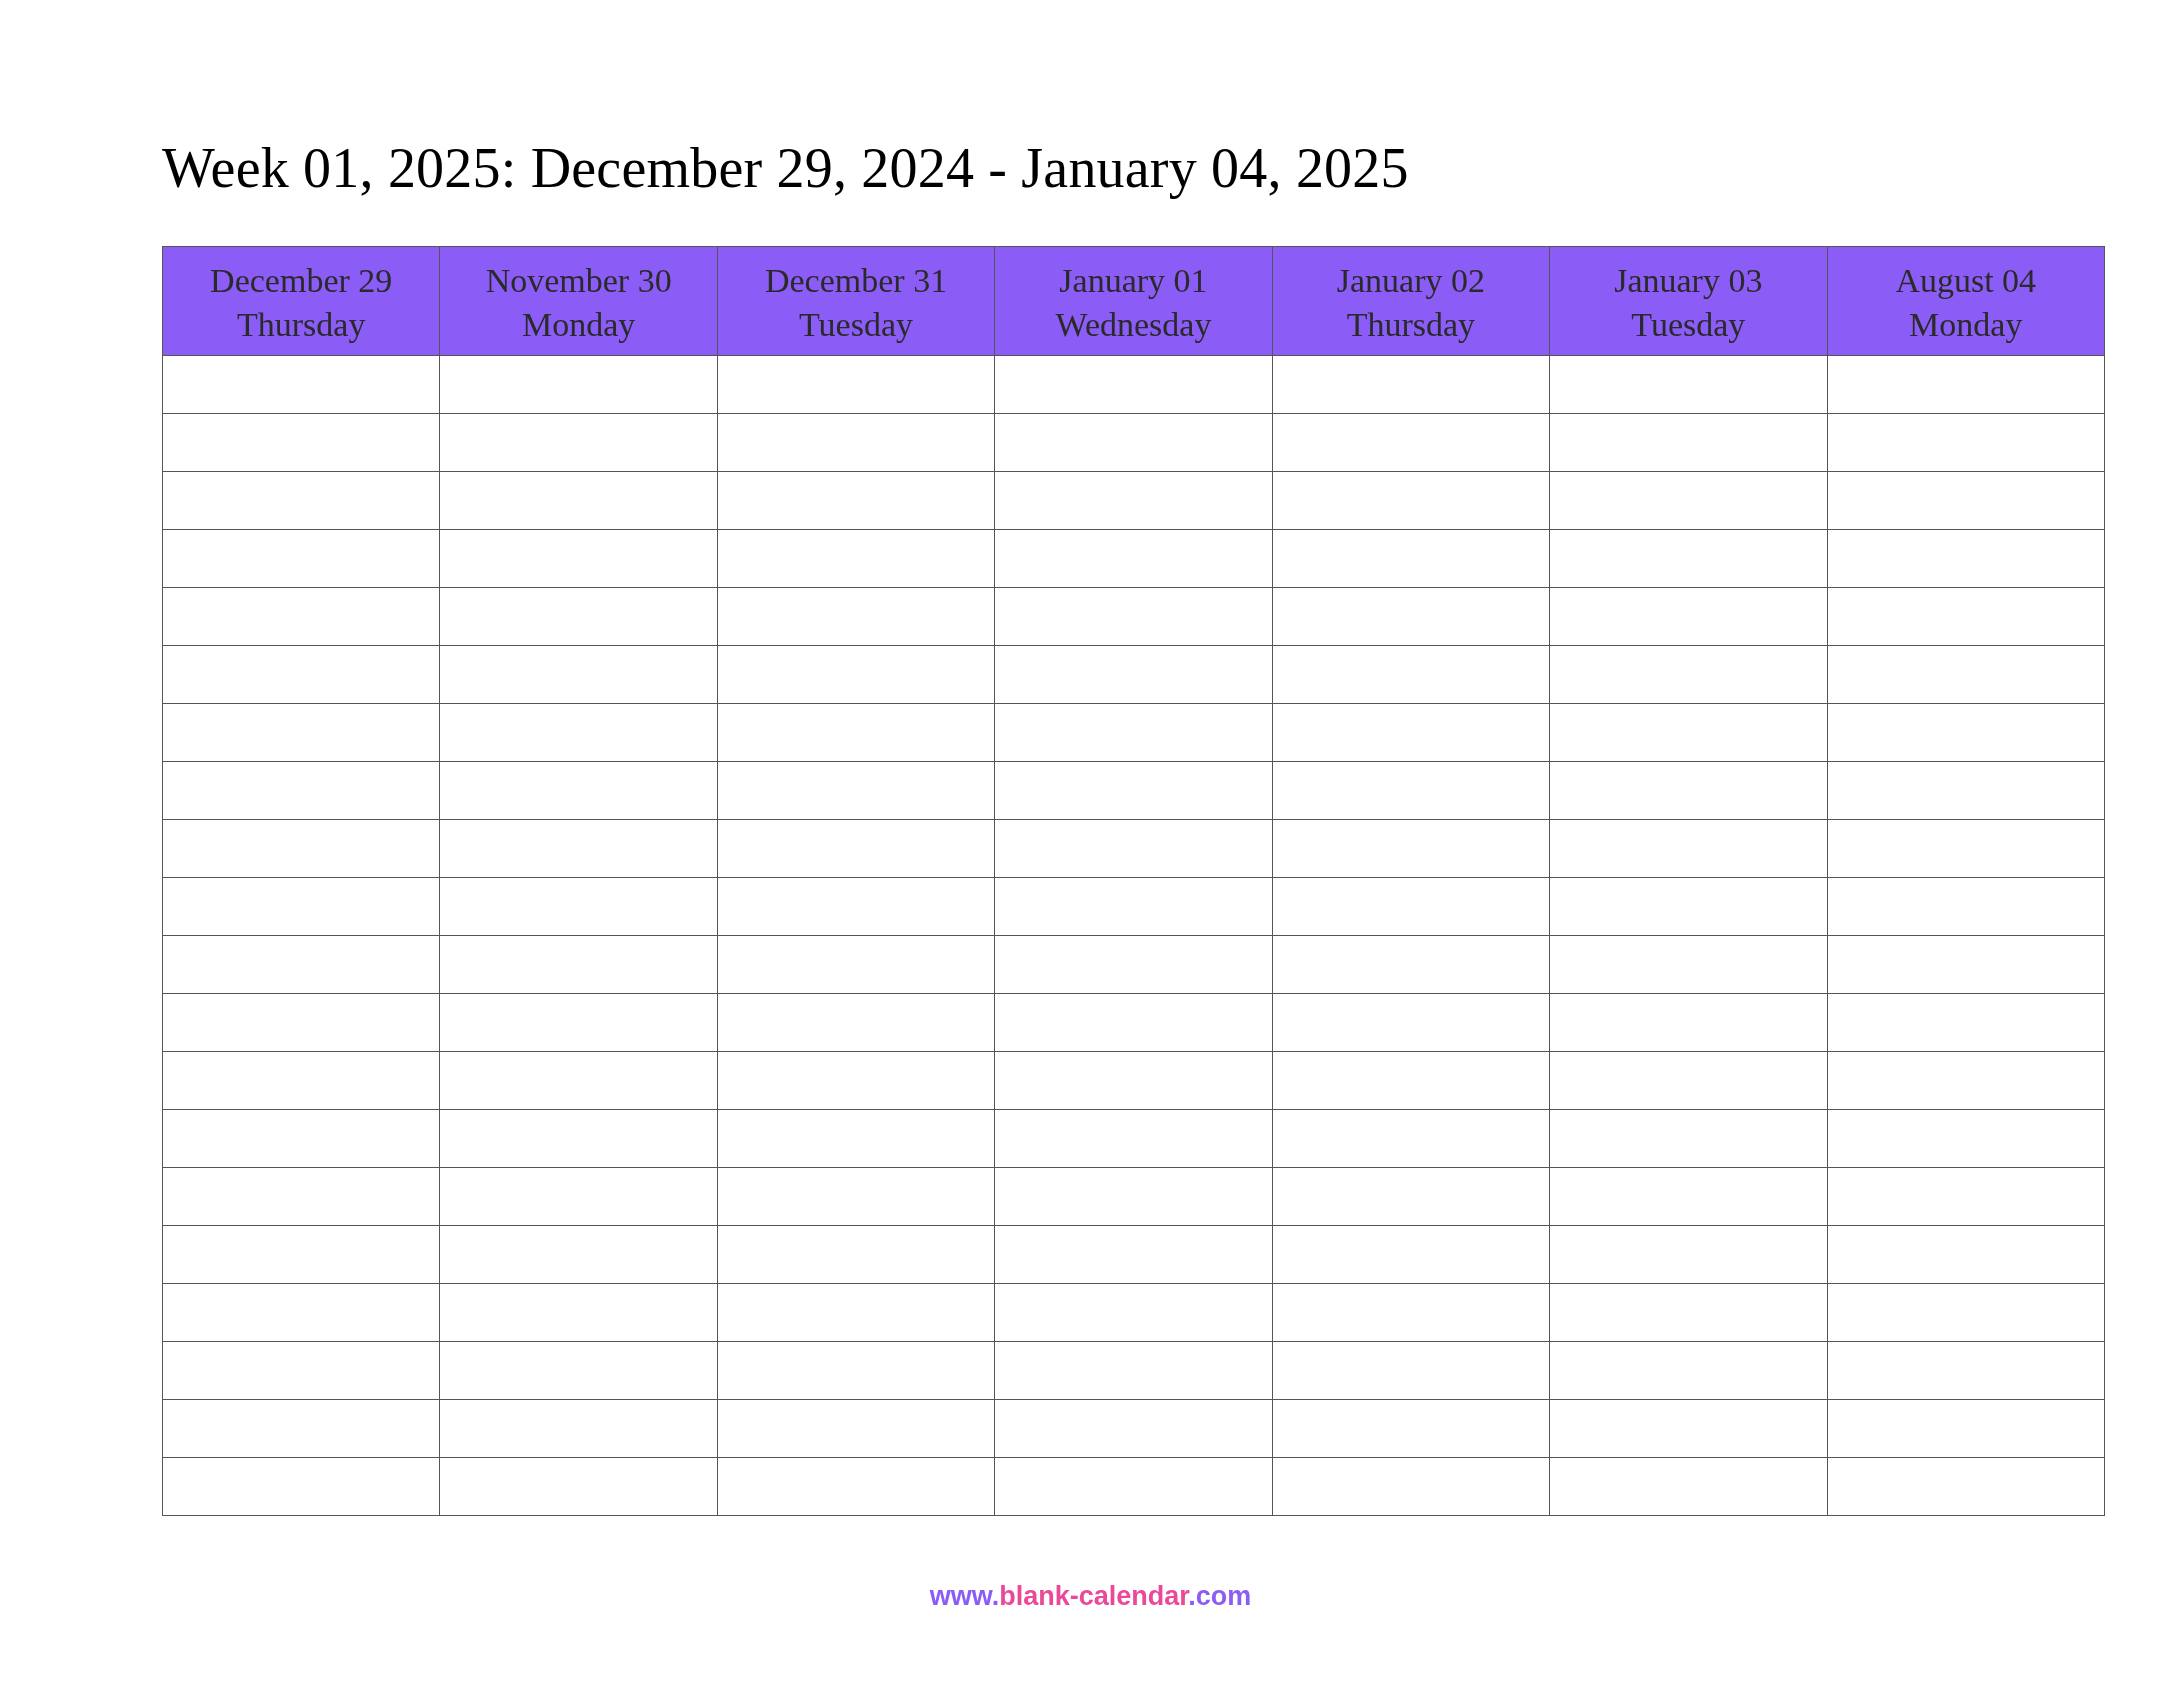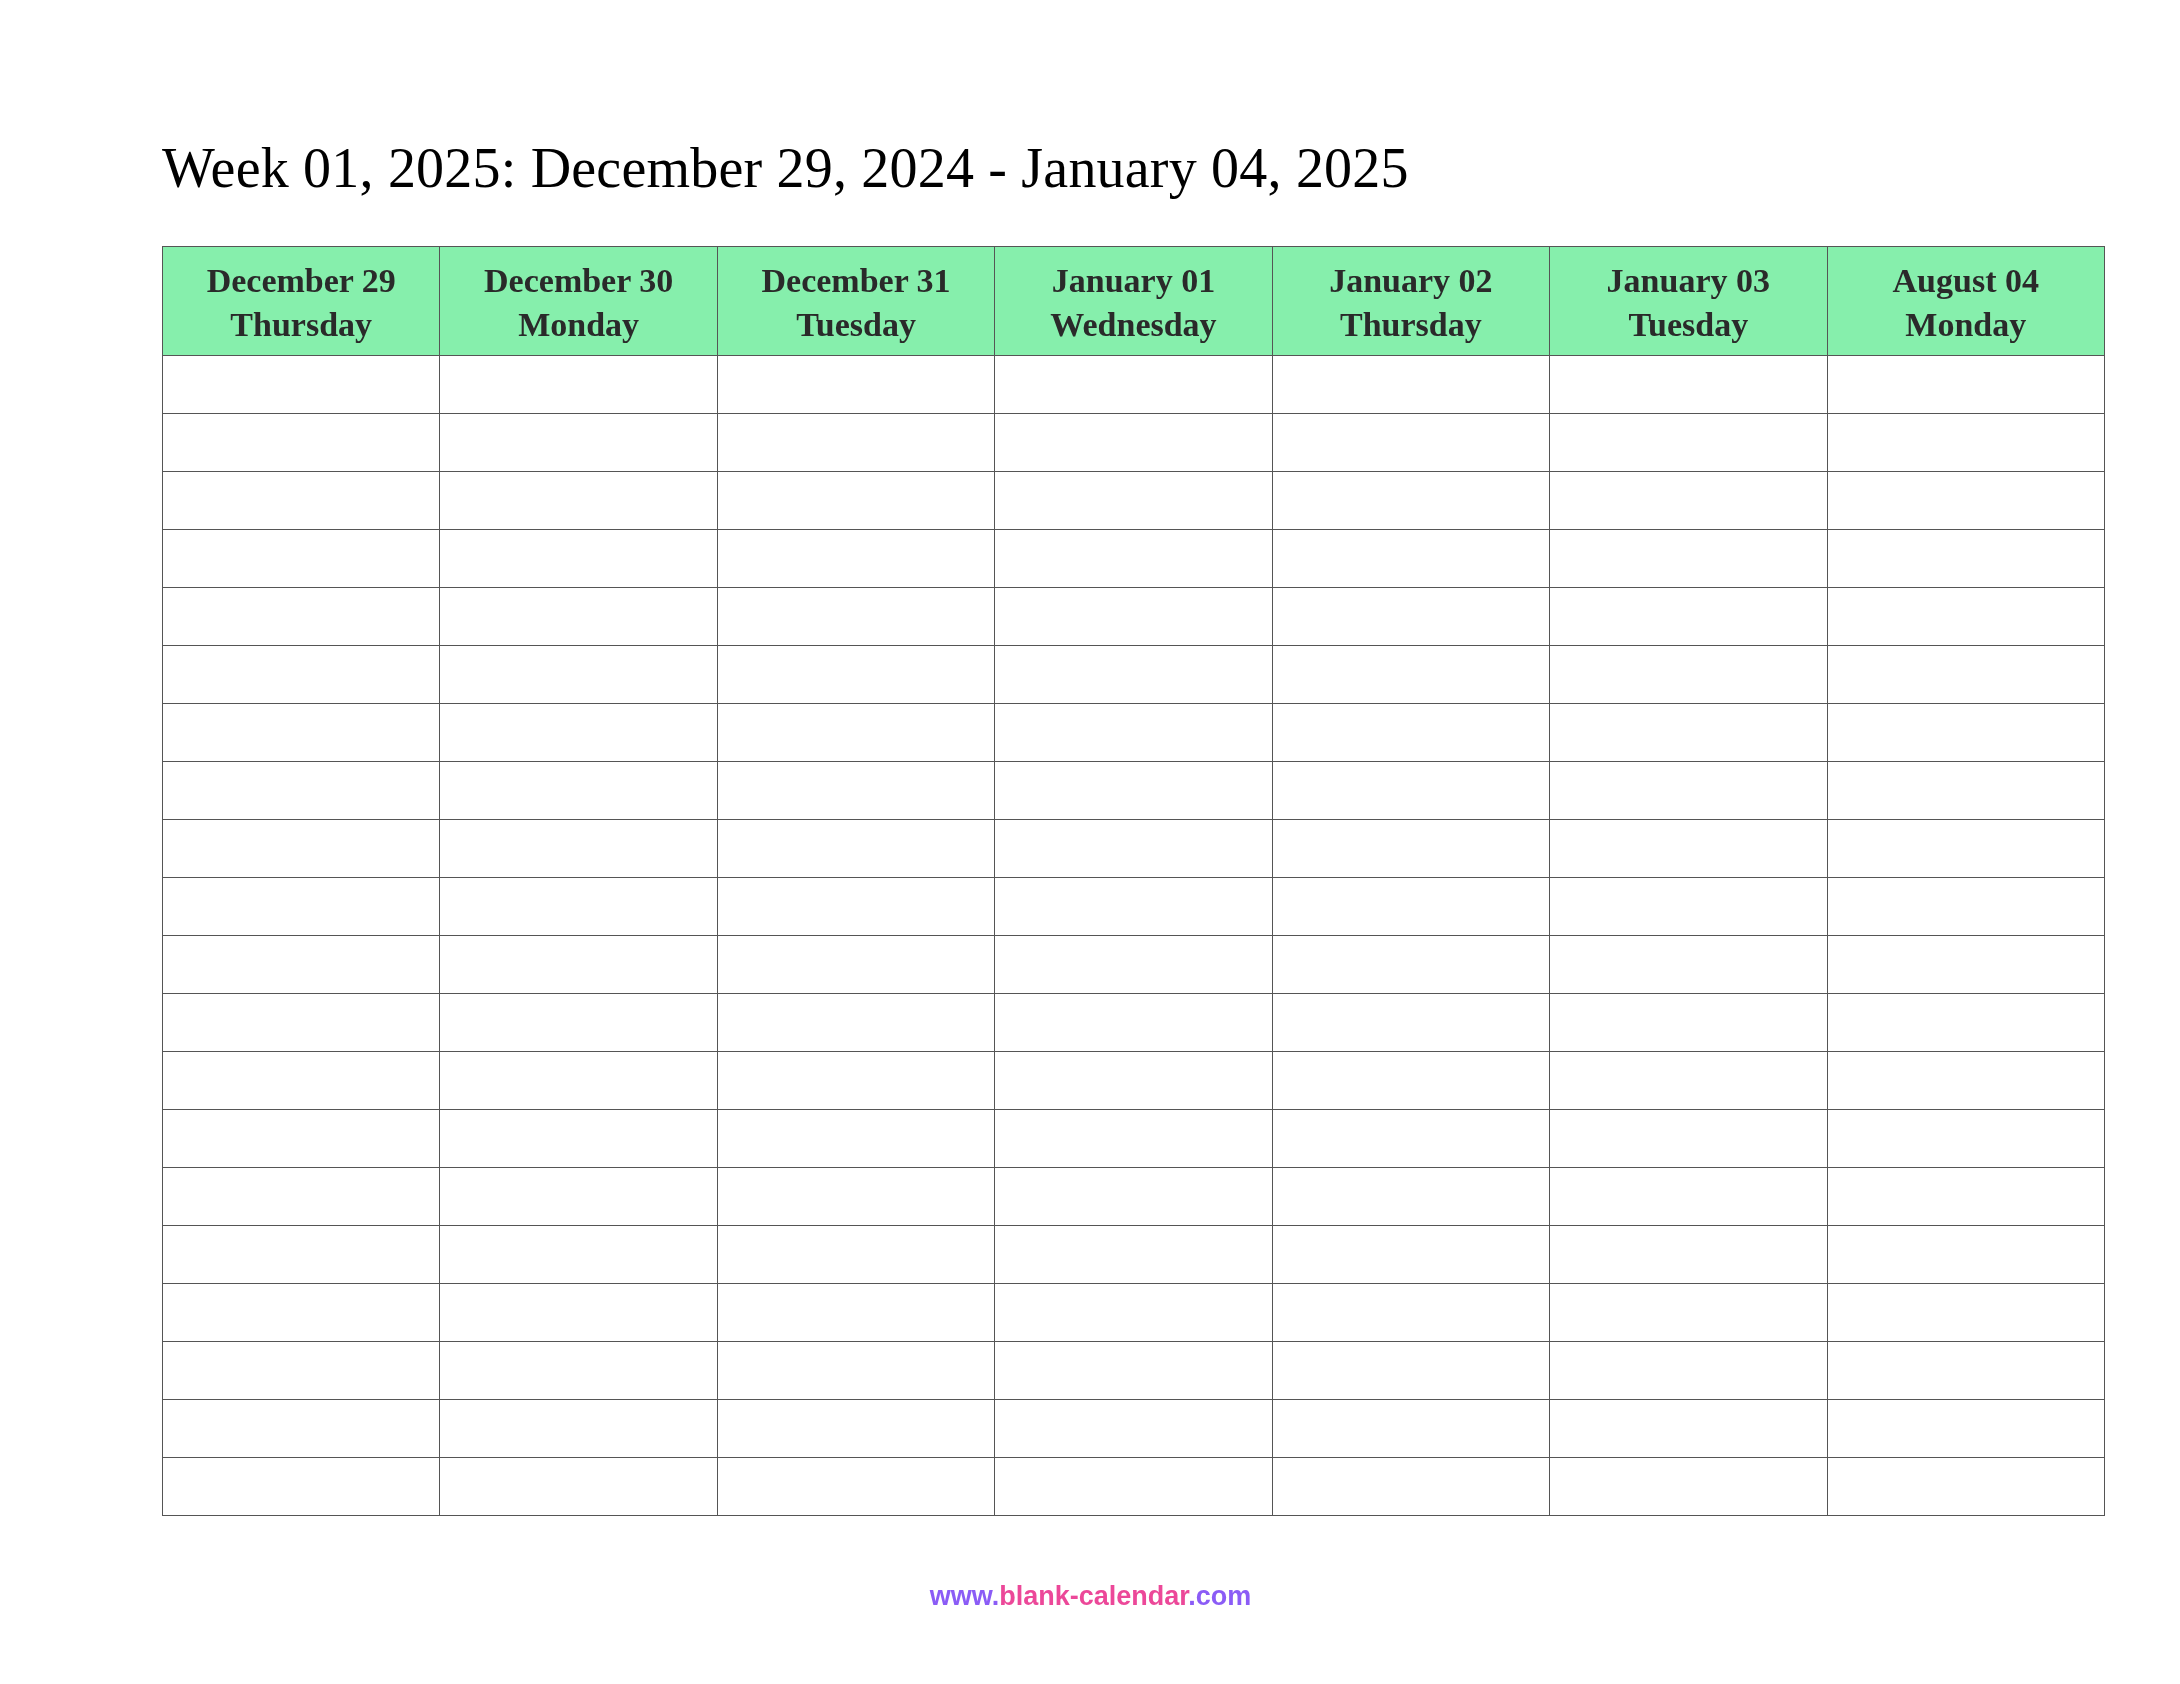--- a/index.html
+++ b/index.html
@@ -24,22 +24,22 @@
     table.calendar {
       width: 100%;
       border-collapse: collapse;
       table-layout: fixed;
     }
     table.calendar th,
     table.calendar td {
       border: 1.7px solid #555;
     }
     table.calendar th {
-      background: #86efac;
-      font-weight: 700;
+      background: #8b5cf6;
+      font-weight: 400;
       font-size: 34px;
       color: #2a2a2a;
       padding: 12px 0 8.5px 0;
       line-height: 1.28;
       height: 102px;
       vertical-align: middle;
     }
     table.calendar td {
       height: 58px;
       background: #ffffff;
@@ -65,21 +65,21 @@
   <h1 class="title">Week 01, 2025: December 29, 2024 - January 04, 2025</h1>
 
   <table class="calendar">
     <thead>
       <tr id="header-row">
           <th>
             <div>December 29</div>
             <div>Thursday</div>
           </th>
           <th>
-            <div>December 30</div>
+            <div>November 30</div>
             <div>Monday</div>
           </th>
           <th>
             <div>December 31</div>
             <div>Tuesday</div>
           </th>
           <th>
             <div>January 01</div>
             <div>Wednesday</div>
           </th>

